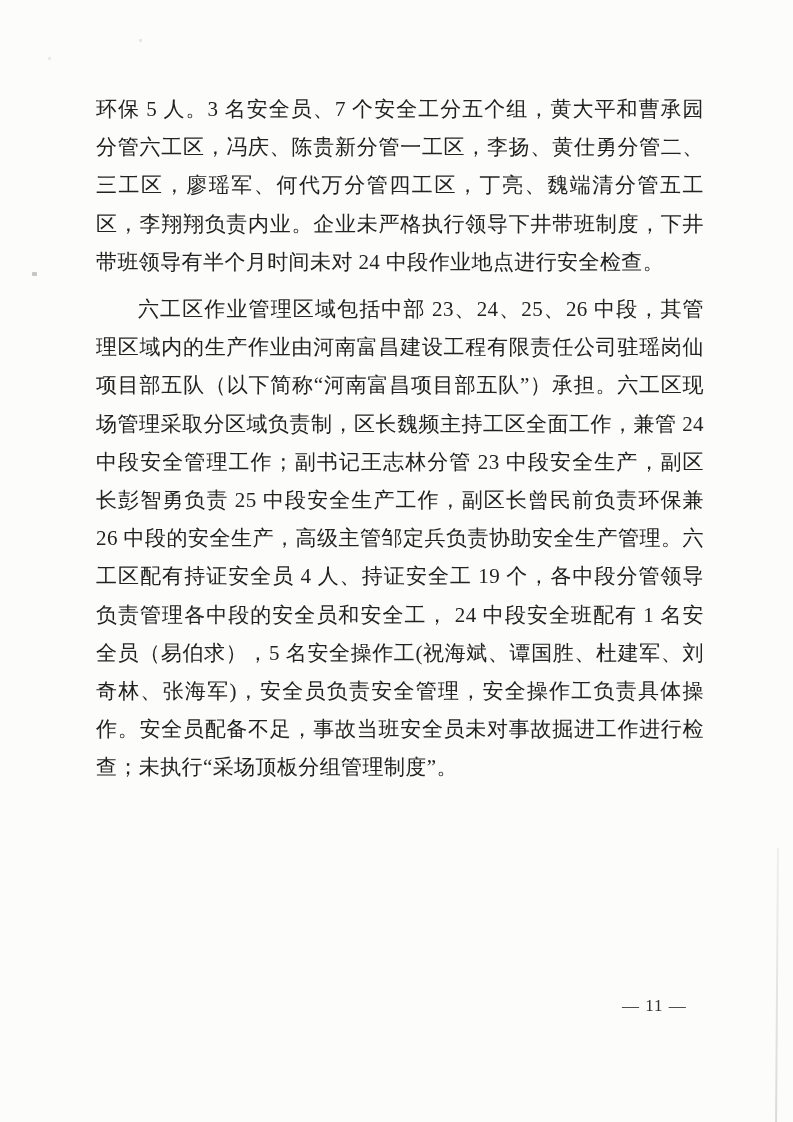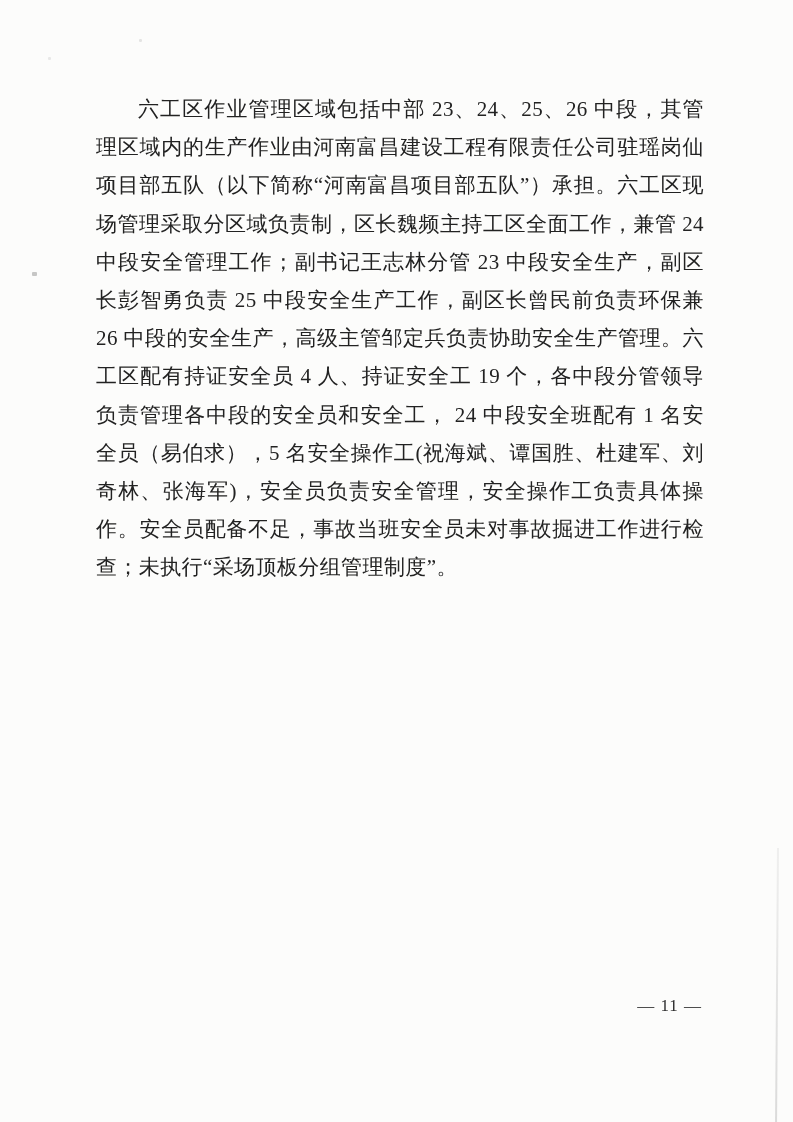--- a/index.html
+++ b/index.html
@@ -34,21 +34,21 @@
     text-indent: 2em;
   }
   .page-number {
     position: absolute;
     top: 996px;
     left: 622px;
     width: 80px;
     font-size: 17px;
     letter-spacing: 1px;
     color: #2e2e2e;
-    text-align: right;
+    text-align: left;
     white-space: nowrap;
   }
   
   .edge-line {
     position: absolute;
     top: 848px;
     left: 776px;
     width: 2px;
     height: 280px;
     background: linear-gradient(to bottom, rgba(200,200,200,0.25), rgba(190,190,190,0.55));
@@ -62,20 +62,21 @@
   .speck.s1 { left: 32px; top: 272px; width: 5px; height: 4px; opacity: 0.8; }
   .speck.s2 { left: 139px; top: 39px;  width: 3px; height: 3px; opacity: 0.35; }
   .speck.s3 { left: 48px;  top: 57px;  width: 3px; height: 3px; opacity: 0.3; }
 </style>
 </head>
 <body>
 
 <div class="page">
 
   <div class="content">
+    <p class="para">环保 5 人。3 名安全员、7 个安全工分五个组，黄大平和曹承园分管六工区，冯庆、陈贵新分管一工区，李扬、黄仕勇分管二、三工区，廖瑶军、何代万分管四工区，丁亮、魏端清分管五工区，李翔翔负责内业。企业未严格执行领导下井带班制度，下井带班领导有半个月时间未对 24 中段作业地点进行安全检查。</p>
     <p class="para indent">六工区作业管理区域包括中部 23、24、25、26 中段，其管理区域内的生产作业由河南富昌建设工程有限责任公司驻瑶岗仙项目部五队（以下简称“河南富昌项目部五队”）承担。六工区现场管理采取分区域负责制，区长魏频主持工区全面工作，兼管 24 中段安全管理工作；副书记王志林分管 23 中段安全生产，副区长彭智勇负责 25 中段安全生产工作，副区长曾民前负责环保兼 26 中段的安全生产，高级主管邹定兵负责协助安全生产管理。六工区配有持证安全员 4 人、持证安全工 19 个，各中段分管领导负责管理各中段的安全员和安全工， 24 中段安全班配有 1 名安全员（易伯求），5 名安全操作工(祝海斌、谭国胜、杜建军、刘奇林、张海军)，安全员负责安全管理，安全操作工负责具体操作。安全员配备不足，事故当班安全员未对事故掘进工作进行检查；未执行“采场顶板分组管理制度”。</p>
   </div>
 
   <div class="page-number">— 11 —</div>
 
   <div class="edge-line"></div>
   <div class="speck s1"></div>
   <div class="speck s2"></div>
   <div class="speck s3"></div>
 

